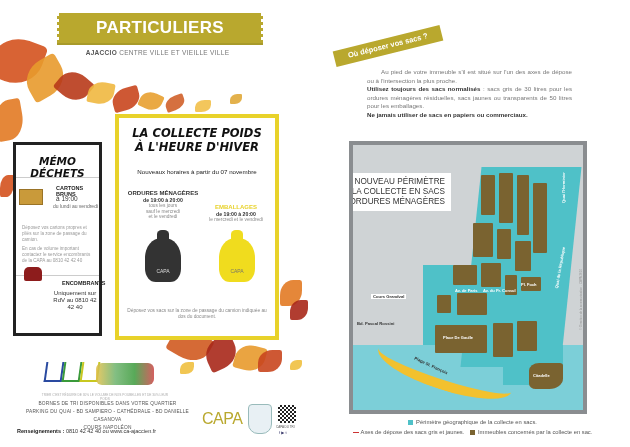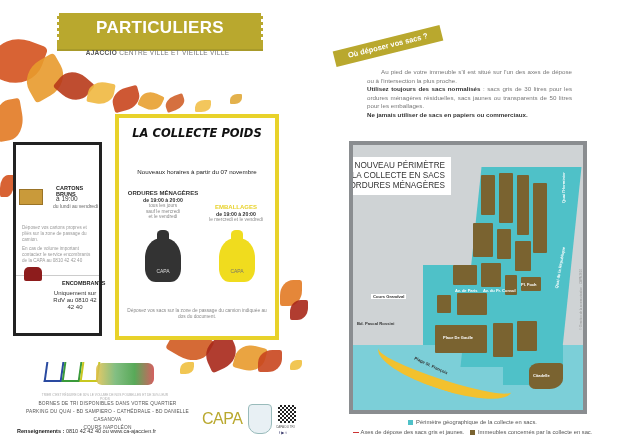--- a/index.html
+++ b/index.html
@@ -3,21 +3,21 @@
 <meta charset="utf-8">
 <style>
   html,body{margin:0;padding:0;}
   body{width:630px;height:447px;background:#fff;position:relative;overflow:hidden;font-family:"Liberation Sans",sans-serif;color:#555;}
   .page{position:absolute;top:0;width:315px;height:447px;overflow:hidden;}
   .left{left:0;}
   .right{left:315px;}
   
   .leaf{position:absolute;border-radius:60% 10% 60% 10%;opacity:.9;}
   
-  .banner{position:absolute;left:57px;top:13px;width:206px;height:36px;background:#b9a82e;box-shadow:0 2px 0 #a89a2a;}
+  .banner{position:absolute;left:57px;top:13px;width:206px;height:30px;background:#b9a82e;box-shadow:0 2px 0 #a89a2a;}
   .banner:before,.banner:after{content:"";position:absolute;top:0;height:30px;width:4px;background:repeating-linear-gradient(#fff 0 3px,transparent 3px 6px);}
   .banner:before{left:-2px}.banner:after{right:-2px}
   .banner-title{position:absolute;left:0;right:0;top:5px;text-align:center;color:#fff;font-weight:bold;font-size:17px;letter-spacing:.3px;}
   .subtitle{position:absolute;left:0;width:315px;top:49px;text-align:center;font-size:6.5px;color:#777;letter-spacing:.3px;}
   .subtitle b{color:#555;}
   
   .memo{position:absolute;left:13px;top:142px;width:83px;height:188px;border:3px solid #222;background:#fff;}
   .memo-title{font-family:"DejaVu Sans",sans-serif;font-style:italic;font-weight:bold;font-size:10.5px;color:#111;text-align:center;margin-top:10px;height:22px;border-bottom:1px solid #ccc;}
   .box-icon{position:absolute;left:3px;top:44px;width:22px;height:14px;background:#c99a3a;border:1px solid #9a7326;}
   .chair-icon{position:absolute;left:8px;top:122px;width:18px;height:14px;background:#8d1c1c;border-radius:5px 5px 2px 2px;}
@@ -60,21 +60,21 @@
   .qr-label{position:absolute;left:276px;top:425px;font-size:3px;color:#555;}
   .social{position:absolute;left:279px;top:430px;font-size:4px;color:#336;}
   
   .banner2{position:absolute;left:18px;top:38px;width:110px;height:16px;background:#b9a82e;transform:rotate(-14deg);}
   .banner2-text{position:absolute;left:0;right:0;top:3px;text-align:center;color:#fff;font-weight:bold;font-size:7.5px;}
   .intro{position:absolute;left:52px;top:68px;width:205px;font-size:6.2px;line-height:8.5px;color:#777;text-align:justify;}
   .intro p{margin:0;}
   .intro .indent{text-indent:14px;}
   .intro b{color:#333;}
   .map{position:absolute;left:34px;top:141px;width:230px;height:265px;background:#cfd3d5;border:4px solid #8a8d90;overflow:hidden;}
-  .map-title{position:absolute;right:132px;top:12px;width:160px;text-align:right;font-size:8.2px;line-height:10px;color:#333;z-index:5;background:#fff;padding:4px 6px;}
+  .map-title{position:absolute;right:132px;top:28px;width:160px;text-align:right;font-size:8.2px;line-height:10px;color:#333;z-index:5;background:#fff;padding:4px 6px;}
   .sea{position:absolute;left:0;top:200px;width:230px;height:70px;background:#7ccfd8;}
   .zone{position:absolute;background:#4fc1c8;}
   .block{position:absolute;background:#7a6330;border-radius:1px;}
   .beach{position:absolute;left:22px;top:205px;width:140px;height:30px;border-bottom:10px solid #f2c12e;border-radius:0 0 60% 60%;transform:rotate(18deg);}
   .road-label{position:absolute;font-size:4px;color:#fff;font-weight:bold;z-index:6;}
   .map-label-dark{position:absolute;font-size:4.2px;color:#333;font-weight:bold;z-index:6;}
   .credit{position:absolute;left:264px;top:330px;font-size:3px;color:#999;transform:rotate(-90deg);transform-origin:left top;white-space:nowrap;}
   .legend{position:absolute;left:0;width:315px;top:417px;text-align:center;font-size:5.8px;line-height:10px;color:#555;}
   .sw{display:inline-block;width:5px;height:5px;margin-right:3px;vertical-align:middle;}
   .dash{display:inline-block;width:6px;height:1px;background:#c33;vertical-align:middle;margin-right:2px;}
@@ -108,35 +108,37 @@
 
   <div class="banner">
     <div class="banner-title">PARTICULIERS</div>
   </div>
   <div class="subtitle">
     <b>AJACCIO</b>
     <span>CENTRE VILLE ET VIEILLE VILLE</span>
   </div>
 
   <div class="memo">
+    <div class="memo-title">MÉMO DÉCHETS</div>
     <div class="box-icon"></div>
     <div class="memo-cartons">CARTONS BRUNS</div>
     <div class="memo-time">à 19:00</div>
     <div class="memo-days">du lundi au vendredi</div>
     <div class="memo-p1">Déposez vos cartons propres et pliés sur la zone de passage du camion.</div>
     <div class="memo-p2">En cas de volume important contactez le service encombrants de la CAPA au 0810 42 42 40</div>
     <div class="memo-div"></div>
     <div class="chair-icon"></div>
     <div class="memo-enc">ENCOMBRANTS</div>
     <div class="memo-enc2">Uniquement sur RdV au 0810 42 42 40</div>
   </div>
 
   <div class="collecte">
     <div class="col-title">
       <div>LA COLLECTE POIDS</div>
+      <div>À L'HEURE D'HIVER</div>
     </div>
     <div class="col-sub">Nouveaux horaires à partir du 07 novembre</div>
     <div class="om">
       <div class="om-h">ORDURES MÉNAGÈRES</div>
       <div class="om-t">de 19:00 à 20:00</div>
       <div class="om-d">tous les jours</div>
       <div class="om-d">sauf le mercredi</div>
       <div class="om-d">et le vendredi</div>
     </div>
     <div class="em">

